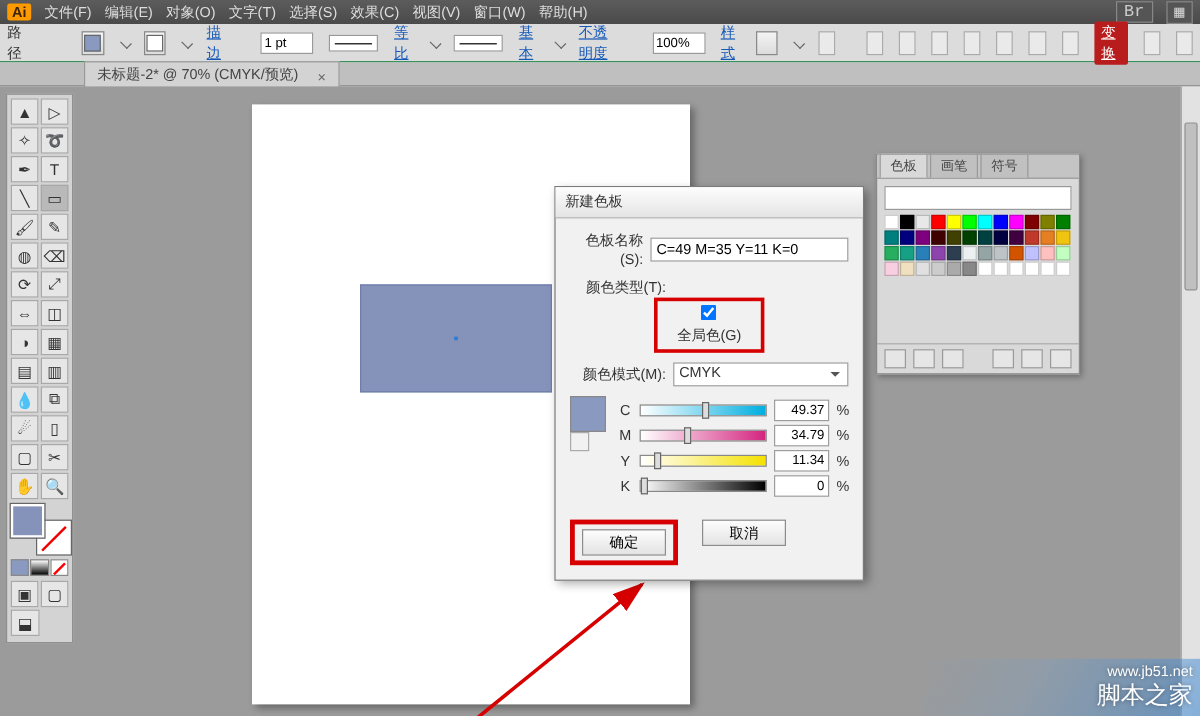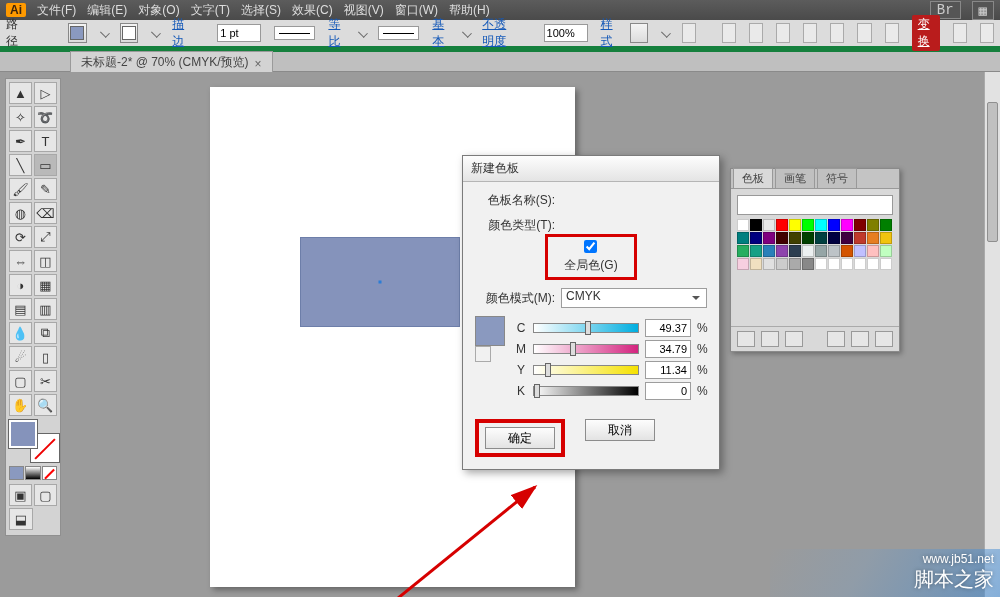--- a/index.html
+++ b/index.html
@@ -6,38 +6,38 @@
   body { background: #ffffff; width: 1000px; height: 597px; overflow: hidden; position: relative; }
 
   
   .topbar { background: linear-gradient(#5c5c5c,#4a4a4a); height: 20px; display: flex; align-items: center; color: #ddd; padding: 0 6px; gap: 11px; }
   .ai-logo { background: #ff9a00; color: #3c240b; font-weight: bold; padding: 0 4px; border-radius: 2px; font-size: 12px; }
   .menu-item { color: #ddd; cursor: default; }
   .topbar-spacer { flex: 1; }
   .topbar .btn { border:1px solid #888; background:#555; padding:0 6px; color:#ccc; font-size:14px;font-family:Liberation Mono, monospace; }
 
   
-  .optbar { background: #dcdcdc; height: 32px; border-bottom: 6px solid #15803d; display: flex; align-items: center; padding: 0 6px; gap: 13px; font-size: 12px; color: #333; }
+  .optbar { background: #dcdcdc; height: 32px; border-bottom: 1px solid #15803d; display: flex; align-items: center; padding: 0 6px; gap: 13px; font-size: 12px; color: #333; }
   .optbar .label { color: #333; }
   .swatch-btn { width: 26px; height: 20px; border: 1px solid #888; background: linear-gradient(#f4f4f4,#dcdcdc); display:flex;align-items:center;justify-content:center; }
   .swatch-inner { width: 14px; height: 14px; background: #8a99bf; border:1px solid #666; }
   .swatch-inner.white { background:#fff; }
   .drop { width: 8px; height:8px; border-left:1px solid #666; border-bottom:1px solid #666; transform: rotate(-45deg); margin-left:2px; }
   .link { color: #1559b8; text-decoration: underline; }
   .olink { color: #d06500; text-decoration: underline; }
   .input-s { width: 44px; height: 18px; border:1px solid #999; background:#fff; padding:0 2px; font-size:11px;margin-left:16px; }
   .stroke-preview { width:60px; height:14px; border:1px solid #999; background:#fff; position:relative; }
   .stroke-preview::after { content:""; position:absolute; left:4px; right:4px; top:50%; border-top:1px solid #000; }
   .optbar .ico { width:20px; height:20px; border:1px solid #aaa; background:#eaeaea; }
   .flex1 { flex:1; }
   .btn-tab { background:#b91c1c; color:#fff; padding:1px 6px; border-radius:2px; }
 
   
   .doctabs { background:#bfbfbf; height:20px; display:flex; align-items:center; padding-left:70px; color:#444; font-size:11px; border-bottom:1px solid #8a8a8a; }
-  .doctab { background:#d3d3d3; padding:2px 10px; border:1px solid #9a9a9a; border-bottom:none; display:flex; gap:6px; align-items:flex-end; }
+  .doctab { background:#d3d3d3; padding:2px 10px; border:1px solid #9a9a9a; border-bottom:none; display:flex; gap:16px; align-items:flex-end; }
   .doctab .x { color:#666; }
 
   
   .work { position:absolute; left:0; right:0; top:72px; bottom:0; background:#9b9b9b; }
   .artboard { position:absolute; left:210px; top:15px; width:365px; height:500px; background:#fff; box-shadow:3px 3px 6px rgba(0,0,0,.35); }
   .rect-obj { position:absolute; left:300px; top:165px; width:160px; height:90px; background:#8593bb; border:1px solid #6d7ea9; }
   .rect-obj .pt { position:absolute; width:3px; height:3px; background:#2b7dd6; }
   .rect-obj .pc { left:50%; top:50%; transform:translate(-50%,-50%); }
 
   
@@ -45,21 +45,21 @@
   .toolbox .row { display:flex; gap:2px; margin-bottom:2px; }
   .tool { width:24px; height:22px; background:#e6e6e6; border:1px solid #a8a8a8; display:flex; align-items:center; justify-content:center; font-size:13px; color:#333; }
   .colorswap { position:relative; width:50px; height:42px; margin:4px 0; }
   .colorswap .fg { position:absolute; width:28px; height:28px; background:#8593bb; border:2px solid #fff; outline:1px solid #666; left:0; top:0; }
   .colorswap .bg { position:absolute; width:28px; height:28px; background:#fff; border:2px solid #fff; outline:1px solid #666; right:0; bottom:0; }
   .colorswap .bg::after { content:""; position:absolute; left:-2px; right:-2px; top:50%; border-top:2px solid #e00; transform:rotate(-45deg);}
   .mini3 { display:flex; gap:1px; }
   .mini3 div { width:16px; height:14px; border:1px solid #888; background:#eee; }
 
   
-  .panel { position:absolute; right:100px; top:128px; width:170px; background:#d9d9d9; border:1px solid #8a8a8a; box-shadow:2px 2px 5px rgba(0,0,0,.3);margin-top:40px; }
+  .panel { position:absolute; right:100px; top:128px; width:170px; background:#d9d9d9; border:1px solid #8a8a8a; box-shadow:2px 2px 5px rgba(0,0,0,.3); }
   .panel-tabs { display:flex; background:#c4c4c4; border-bottom:1px solid #999; height:20px; align-items:flex-end; }
   .panel-tab { padding:2px 8px; background:#d9d9d9; border:1px solid #999; border-bottom:none; margin-left:2px; font-size:11px; color:#444; }
   .panel-tab.inactive { background:#c0c0c0; }
   .panel-body { padding:6px; }
   .swatch-row { height:20px; background:#fff; border:1px solid #999; margin-bottom:4px; }
   .swatch-grid { display:grid; grid-template-columns: repeat(12, 12px); gap:1px; }
   .sw { width:12px; height:12px; border:1px solid rgba(0,0,0,.2); }
   .panel-foot { display:flex; gap:6px; padding:4px 6px; border-top:1px solid #aaa; }
   .panel-foot .pi { width:18px; height:16px; border:1px solid #999; background:#e6e6e6; }
 
@@ -333,20 +333,21 @@
     <div class="pi"></div>
     <div class="pi"></div>
   </div>
 </div>
 
 <div class="dialog">
   <div class="dialog-title">新建色板</div>
   <div class="dialog-body">
     <div class="frow">
       <label>色板名称(S):</label>
+      <input class="txt" value="C=49 M=35 Y=11 K=0" style="">
     </div>
     <div class="frow">
       <label>颜色类型(T):</label>
     </div>
     <div class="frow" style="justify-content:center;margin-top:-8px">
       <span class="red-box">
         <span class="chk-wrap">
           <input type="checkbox" checked="" style="">
           <span>全局色(G)</span>
         </span>

